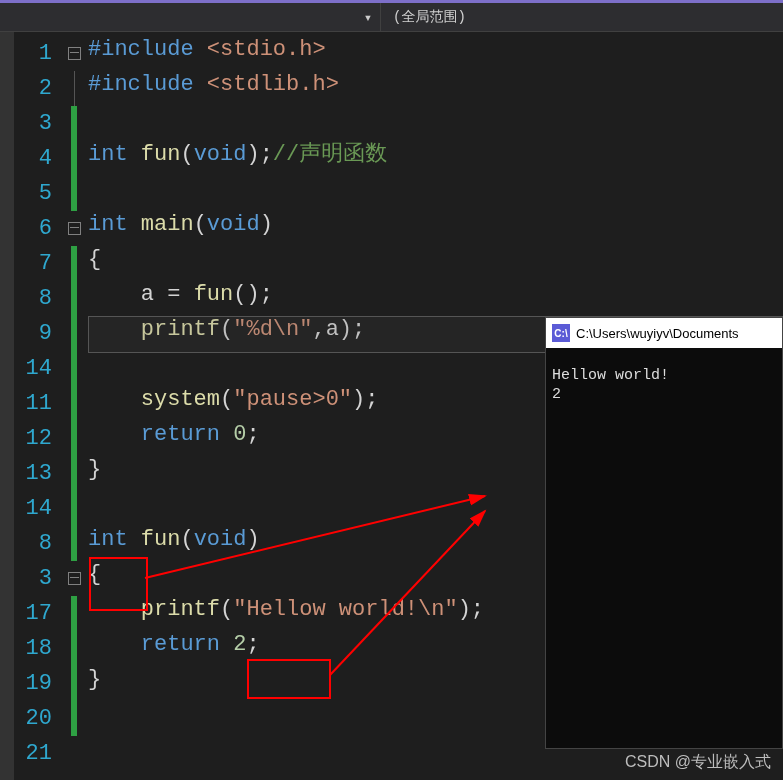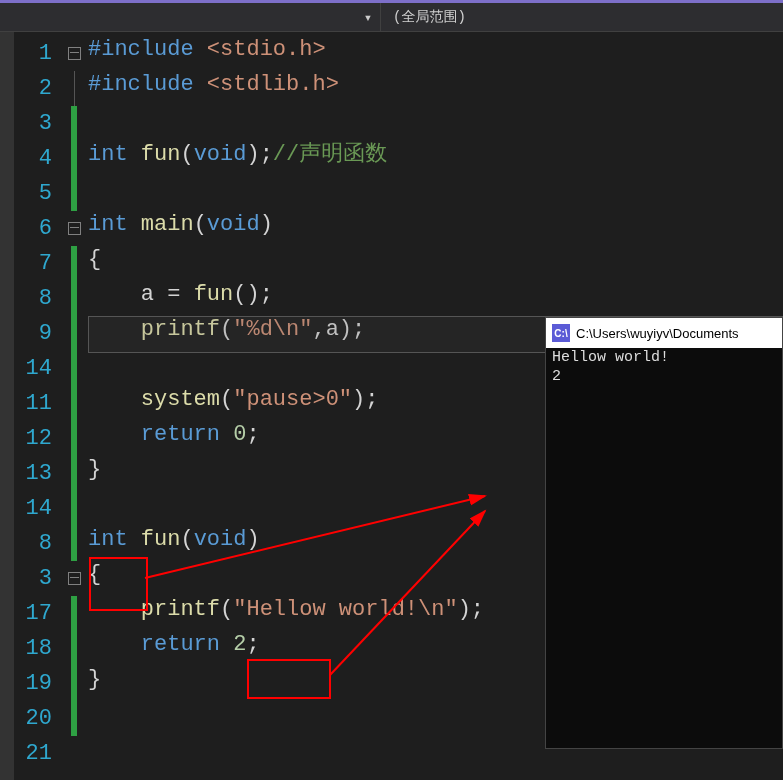--- a/index.html
+++ b/index.html
@@ -25,21 +25,21 @@
   .hdr{color:#ce9178}
   .cm{color:#6a9955}
   .fn{color:#dcdcaa}
   .s{color:#ce9178}
   .n{color:#b5cea8}
   .p{color:#d4d4d4}
   .cursor-line{position:absolute;left:0;right:0;height:35px;border:1px solid #555;background:rgba(80,80,80,0.15);pointer-events:none}
   .console{position:absolute;right:0;top:314px;width:236px;height:430px;background:#0c0c0c;border:1px solid #444}
   .console-title{height:30px;background:#ffffff;display:flex;align-items:center;font-size:13px;color:#000;font-family:"Segoe UI",sans-serif}
   .console-icon{width:18px;height:18px;background:#5b5bd6;margin:0 6px;display:flex;align-items:center;justify-content:center;color:#fff;font-size:10px;font-weight:bold}
-  .console-body{padding:0 6px;color:#ddd;font-size:15px;line-height:19px}
+  .console-body{padding:18px 6px;color:#ddd;font-size:15px;line-height:19px}
   .annot{position:absolute;color:#ff0000;font-size:16px;font-family:"Microsoft YaHei",sans-serif;line-height:20px}
   .redbox{position:absolute;border:2px solid #ff0000;pointer-events:none}
   .arrow{position:absolute;pointer-events:none}
   .watermark{position:absolute;right:12px;bottom:10px;color:#bdbdbd;font-size:16px;font-family:"Microsoft YaHei",sans-serif}
 </style>
 </head>
 <body>
 
 <div class="frame">
 
@@ -193,13 +193,14 @@
         <marker id="ah2" markerWidth="10" markerHeight="10" refX="8" refY="3" orient="auto">
           <path d="M0,0 L0,6 L9,3 z" fill="#ff0000"></path>
         </marker>
       </defs>
     <line x1="5" y1="172" x2="160" y2="8" stroke="#ff0000" stroke-width="2" marker-end="url(#ah2)"></line>
   </svg>
 
   <div class="annot" style="left:498px;top:485px">
   </div>
 
+  <div class="watermark">CSDN @专业嵌入式</div>
 </div>
 
 </body></html>

